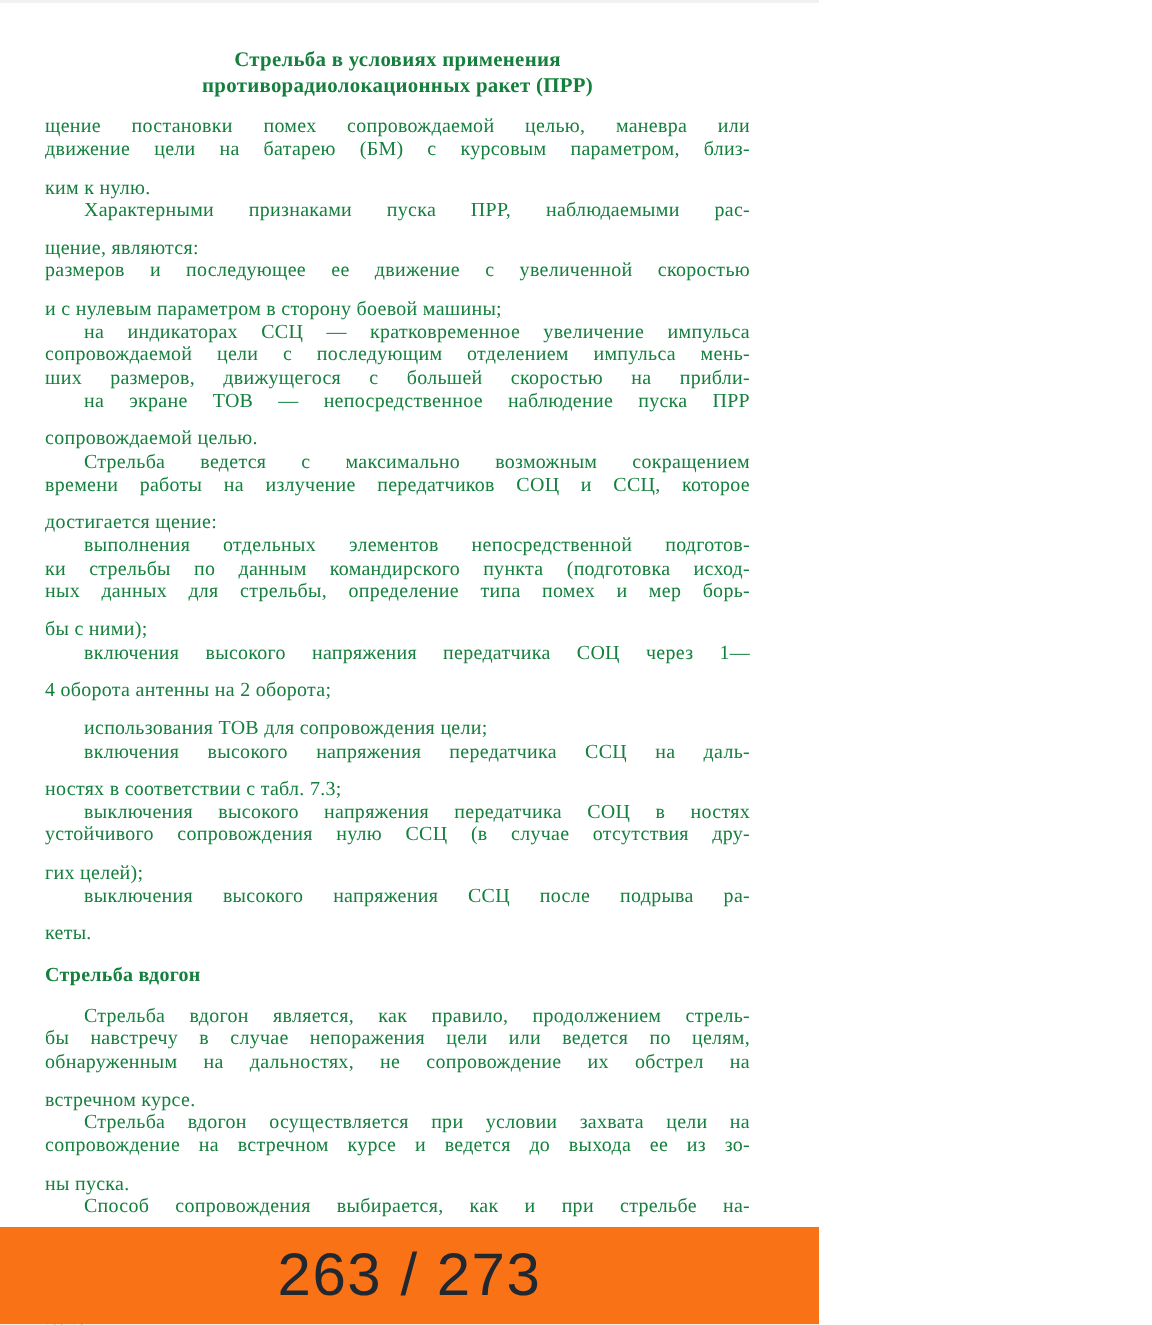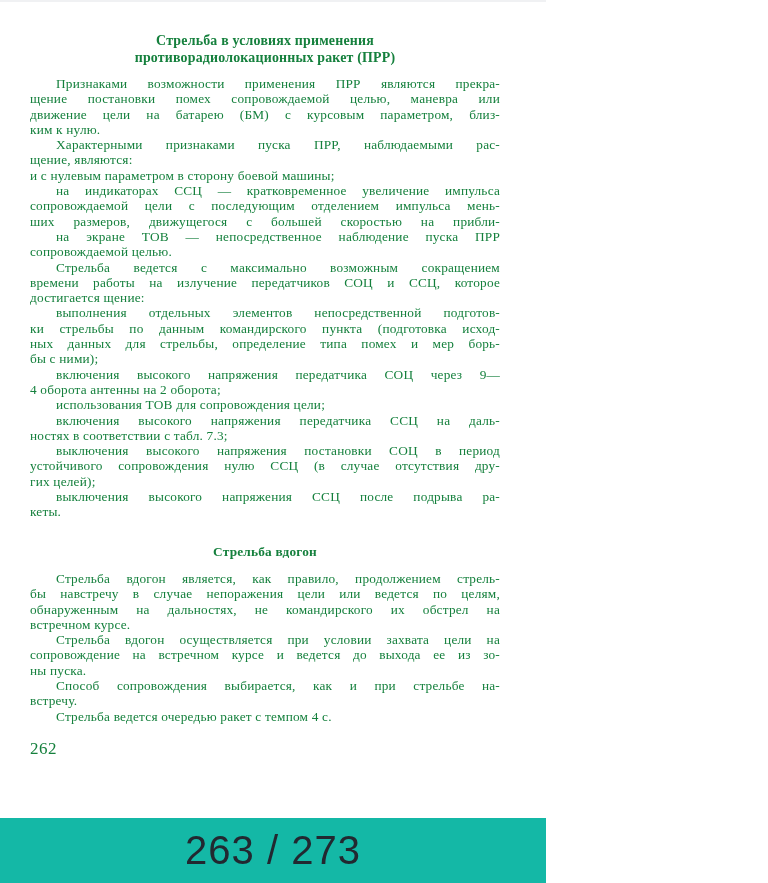--- a/index.html
+++ b/index.html
@@ -12,61 +12,61 @@
   }
   .doc{
     position:absolute;top:33px;left:30px;width:470px;
     color:#15803d;font-size:13.3px;line-height:15.3px;letter-spacing:0.2px;
   }
   .doc-title{
     text-align:center;font-weight:bold;font-size:13.9px;line-height:16.5px;
     margin-bottom:10px;
   }
   .block-heading{
-    text-align:center;font-weight:bold;margin:24px 0 12px 0;
+    text-align:left;font-weight:bold;margin:12px 0 12px 0;
   }
   .para{margin:0;}
   .line{text-align:justify;text-align-last:justify;}
-  .line.last{text-align-last:left;}
+  .line.last{text-align-last:left;margin-top:10px;}
   .line.first{text-indent:26px;}
   .page-number{
     margin-top:17px;font-size:17px;letter-spacing:0.5px;
   }
   .pagination-bar{
-    position:absolute;left:0;bottom:0;width:546px;height:65px;background:#14b8a6;
+    position:absolute;left:0;bottom:0;width:546px;height:65px;background:#f97316;
     display:flex;align-items:center;justify-content:center;
   }
   .pagination-text{
     font-family:"Liberation Sans", sans-serif;font-size:40px;font-weight:400;
     color:#222830;letter-spacing:1px;
   }
 </style>
 </head>
 <body>
 
 <div class="screen">
   <div class="page-top-border"></div>
 
   <div class="doc" id="doc-content">
 
   <div class="doc-title">
         <div>Стрельба в условиях применения</div>
         <div>противорадиолокационных ракет (ПРР)</div>
       </div>
       <div class="para">
-        <div class="line first">Признаками возможности применения ПРР являются прекра-</div>
         <div class="line">щение постановки помех сопровождаемой целью, маневра или</div>
         <div class="line">движение цели на батарею (БМ) с курсовым параметром, близ-</div>
         <div class="line last">ким к нулю.</div>
       </div>
       <div class="para">
         <div class="line first">Характерными признаками пуска ПРР, наблюдаемыми рас-</div>
         <div class="line last">щение, являются:</div>
       </div>
       <div class="para">
+        <div class="line">размеров и последующее ее движение с увеличенной скоростью</div>
         <div class="line last">и с нулевым параметром в сторону боевой машины;</div>
       </div>
       <div class="para">
         <div class="line first">на индикаторах ССЦ — кратковременное увеличение импульса</div>
         <div class="line">сопровождаемой цели с последующим отделением импульса мень-</div>
         <div class="line">ших размеров, движущегося с большей скоростью на прибли-</div>
       </div>
       <div class="para">
         <div class="line first">на экране ТОВ — непосредственное наблюдение пуска ПРР</div>
         <div class="line last">сопровождаемой целью.</div>
@@ -76,46 +76,46 @@
         <div class="line">времени работы на излучение передатчиков СОЦ и ССЦ, которое</div>
         <div class="line last">достигается щение:</div>
       </div>
       <div class="para">
         <div class="line first">выполнения отдельных элементов непосредственной подготов-</div>
         <div class="line">ки стрельбы по данным командирского пункта (подготовка исход-</div>
         <div class="line">ных данных для стрельбы, определение типа помех и мер борь-</div>
         <div class="line last">бы с ними);</div>
       </div>
       <div class="para">
-        <div class="line first">включения высокого напряжения передатчика СОЦ через 9—</div>
+        <div class="line first">включения высокого напряжения передатчика СОЦ через 1—</div>
         <div class="line last">4 оборота антенны на 2 оборота;</div>
       </div>
       <div class="para">
         <div class="line first last">использования ТОВ для сопровождения цели;</div>
       </div>
       <div class="para">
         <div class="line first">включения высокого напряжения передатчика ССЦ на даль-</div>
         <div class="line last">ностях в соответствии с табл. 7.3;</div>
       </div>
       <div class="para">
-        <div class="line first">выключения высокого напряжения постановки СОЦ в период</div>
+        <div class="line first">выключения высокого напряжения передатчика СОЦ в ностях</div>
         <div class="line">устойчивого сопровождения нулю ССЦ (в случае отсутствия дру-</div>
         <div class="line last">гих целей);</div>
       </div>
       <div class="para">
         <div class="line first">выключения высокого напряжения ССЦ после подрыва ра-</div>
         <div class="line last">кеты.</div>
       </div>
       <div class="block-heading">
         <div>Стрельба вдогон</div>
       </div>
       <div class="para">
         <div class="line first">Стрельба вдогон является, как правило, продолжением стрель-</div>
         <div class="line">бы навстречу в случае непоражения цели или ведется по целям,</div>
-        <div class="line">обнаруженным на дальностях, не командирского их обстрел на</div>
+        <div class="line">обнаруженным на дальностях, не сопровождение их обстрел на</div>
         <div class="line last">встречном курсе.</div>
       </div>
       <div class="para">
         <div class="line first">Стрельба вдогон осуществляется при условии захвата цели на</div>
         <div class="line">сопровождение на встречном курсе и ведется до выхода ее из зо-</div>
         <div class="line last">ны пуска.</div>
       </div>
       <div class="para">
         <div class="line first">Способ сопровождения выбирается, как и при стрельбе на-</div>
         <div class="line last">встречу.</div>

